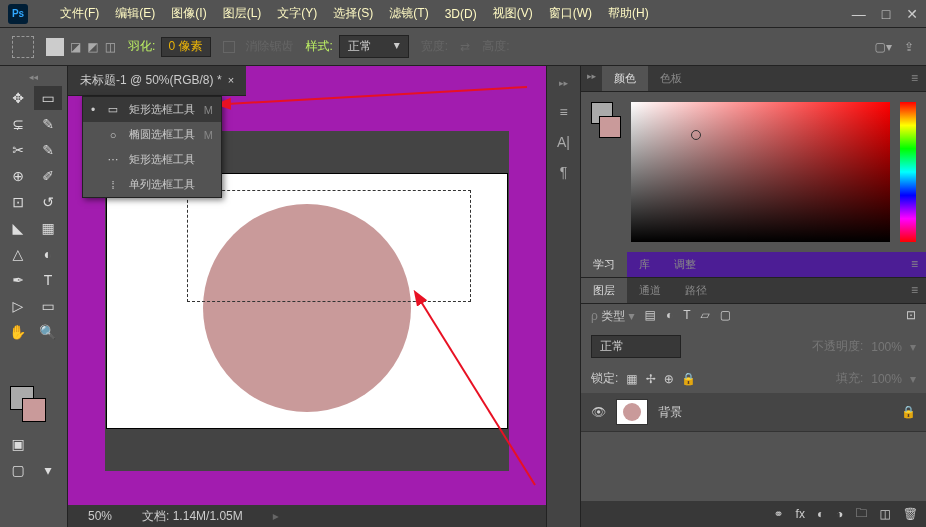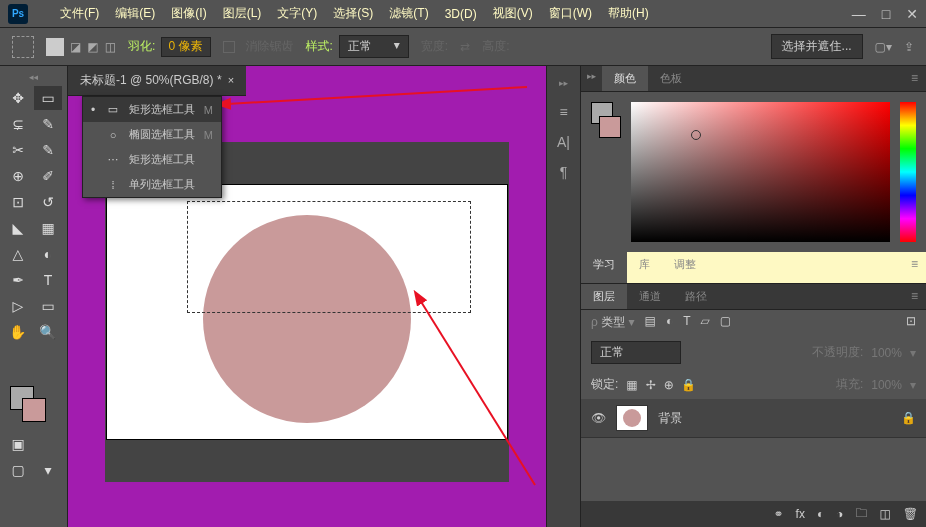--- a/index.html
+++ b/index.html
@@ -40,21 +40,21 @@
 .panel-tabs{display:flex;background:#383838;height:26px;border-bottom:1px solid #222}
 .panel-tab{padding:5px 12px;color:#888;cursor:pointer;font-size:11px}
 .panel-tab.active{background:#535353;color:#ddd}
 .color-panel{height:160px;padding:10px;display:flex;gap:10px;position:relative}
 .color-preview{display:flex;flex-direction:column;gap:2px}
 .color-fg{width:22px;height:22px;background:#aaa;border:1px solid #000}
 .color-bg{width:22px;height:22px;background:#c99a9a;border:1px solid #000;margin-top:-10px;margin-left:8px}
 .color-field{flex:1;height:140px;background:linear-gradient(to bottom,transparent,#000),linear-gradient(to right,#fff,#f00);position:relative}
 .color-cursor{width:10px;height:10px;border:1px solid #333;border-radius:50%;position:absolute;left:60px;top:28px}
 .hue-strip{width:16px;height:140px;background:linear-gradient(to bottom,#f00,#ff0,#0f0,#0ff,#00f,#f0f,#f00)}
-.learn-tabs{display:flex;background:#fef9c3;height:32px}
+.learn-tabs{display:flex;background:#4c1d95;height:26px}
 .layers-panel{flex:1;display:flex;flex-direction:column}
 .layer-controls{padding:6px 10px;display:flex;gap:8px;align-items:center;color:#888}
 .layer-filter{display:flex;gap:10px;padding:4px 10px;align-items:flex-start}
 .layer-row{display:flex;align-items:center;padding:6px 10px;gap:10px;background:#454545;border-bottom:1px solid #333}
 .layer-thumb{width:32px;height:26px;background:#fff;border:1px solid #333;display:flex;align-items:center;justify-content:center}
 .layer-thumb-circle{width:18px;height:18px;border-radius:50%;background:#c99a9a}
 .layer-footer{margin-top:auto;height:26px;background:#383838;display:flex;align-items:center;justify-content:flex-end;padding:0 8px;gap:12px;color:#888;font-size:11px}
 .flyout{position:absolute;left:82px;top:96px;background:#535353;border:1px solid #222;box-shadow:2px 2px 6px rgba(0,0,0,.5);z-index:100;width:140px}
 .flyout-item{display:flex;align-items:center;padding:5px 8px;gap:8px;cursor:pointer}
 .flyout-item.active{background:#383838}
@@ -105,21 +105,20 @@
     <span class="opt-label dim">消除锯齿</span>
   </div>
   <div class="opt-group">
     <span class="opt-label">样式:</span>
     <span class="opt-select"><span>正常</span> <span style="float:right">▾</span></span>
   </div>
   <span class="opt-label dim">宽度:</span>
   <span style="color:#666">⇄</span>
   <span class="opt-label dim">高度:</span>
   <span style="flex:1"></span>
-  <span class="btn-wide">选择并遮住...</span>
   <span style="color:#aaa">▢▾</span>
   <span style="color:#aaa">⇪</span>
 </div>
 
 <div class="main">
   <div class="toolbar">
     <div class="collapse-btn">◂◂</div>
     <div class="tool-row">
         <div class="tool-btn">✥</div>
         <div class="tool-btn active">▭</div>
@@ -175,20 +174,25 @@
 
   <div class="canvas-area">
     <div class="doc-tab"><span>未标题-1 @ 50%(RGB/8) *</span> &nbsp;×</div>
     <div class="canvas-viewport">
       <div class="canvas-bg">
         <div class="canvas">
           <div class="circle"></div>
           <div class="marquee"></div>
         </div>
       </div>
+    </div>
+    <div class="status-bar">
+      <span>50%</span>
+      <span>文档:   1.14M/1.05M</span>
+      <span style="color:#666">▸</span>
     </div>
   </div>
 
   <div class="panels">
     <div class="mini-dock">
       <span class="collapse-btn">▸▸</span>
       <span class="mini-dock-icon">≡</span>
       <span class="mini-dock-icon">A|</span>
       <span class="mini-dock-icon">¶</span>
     </div>

